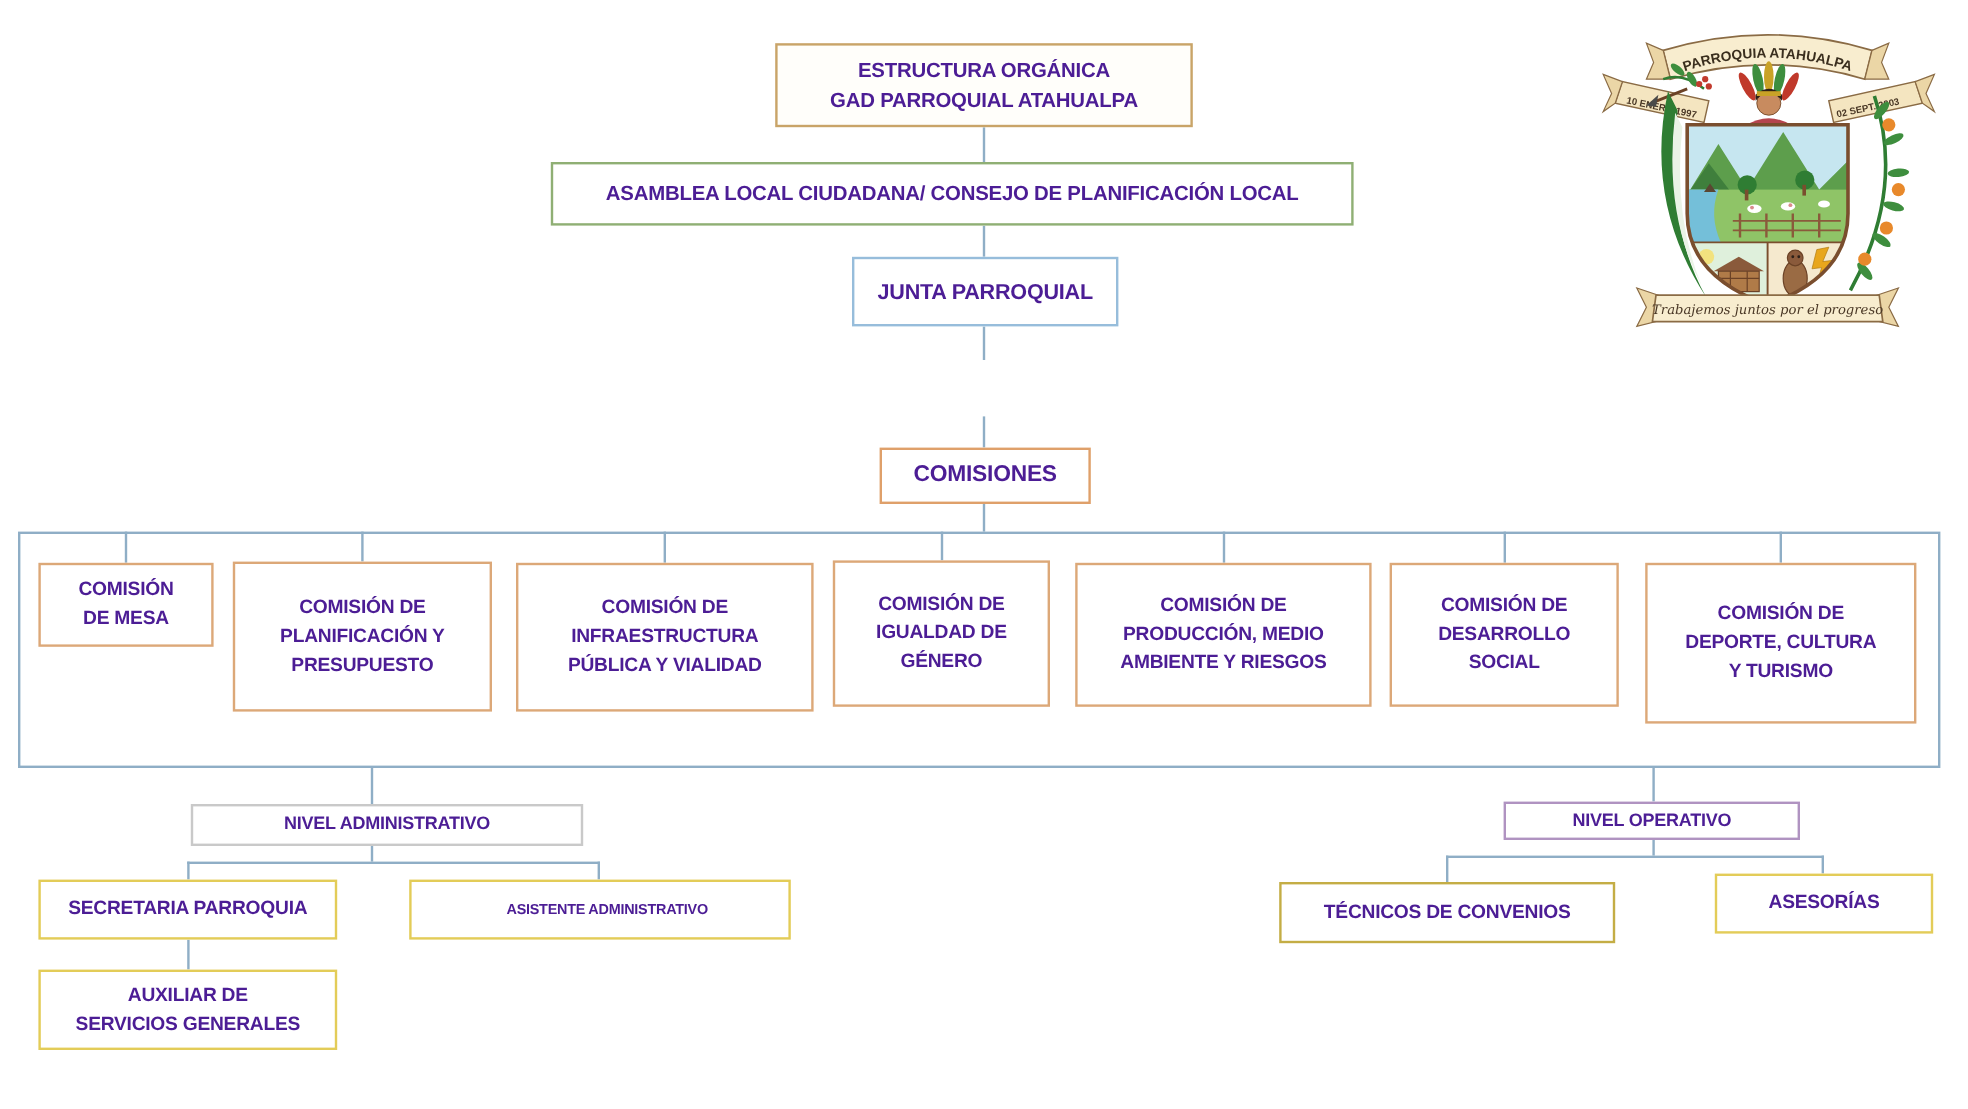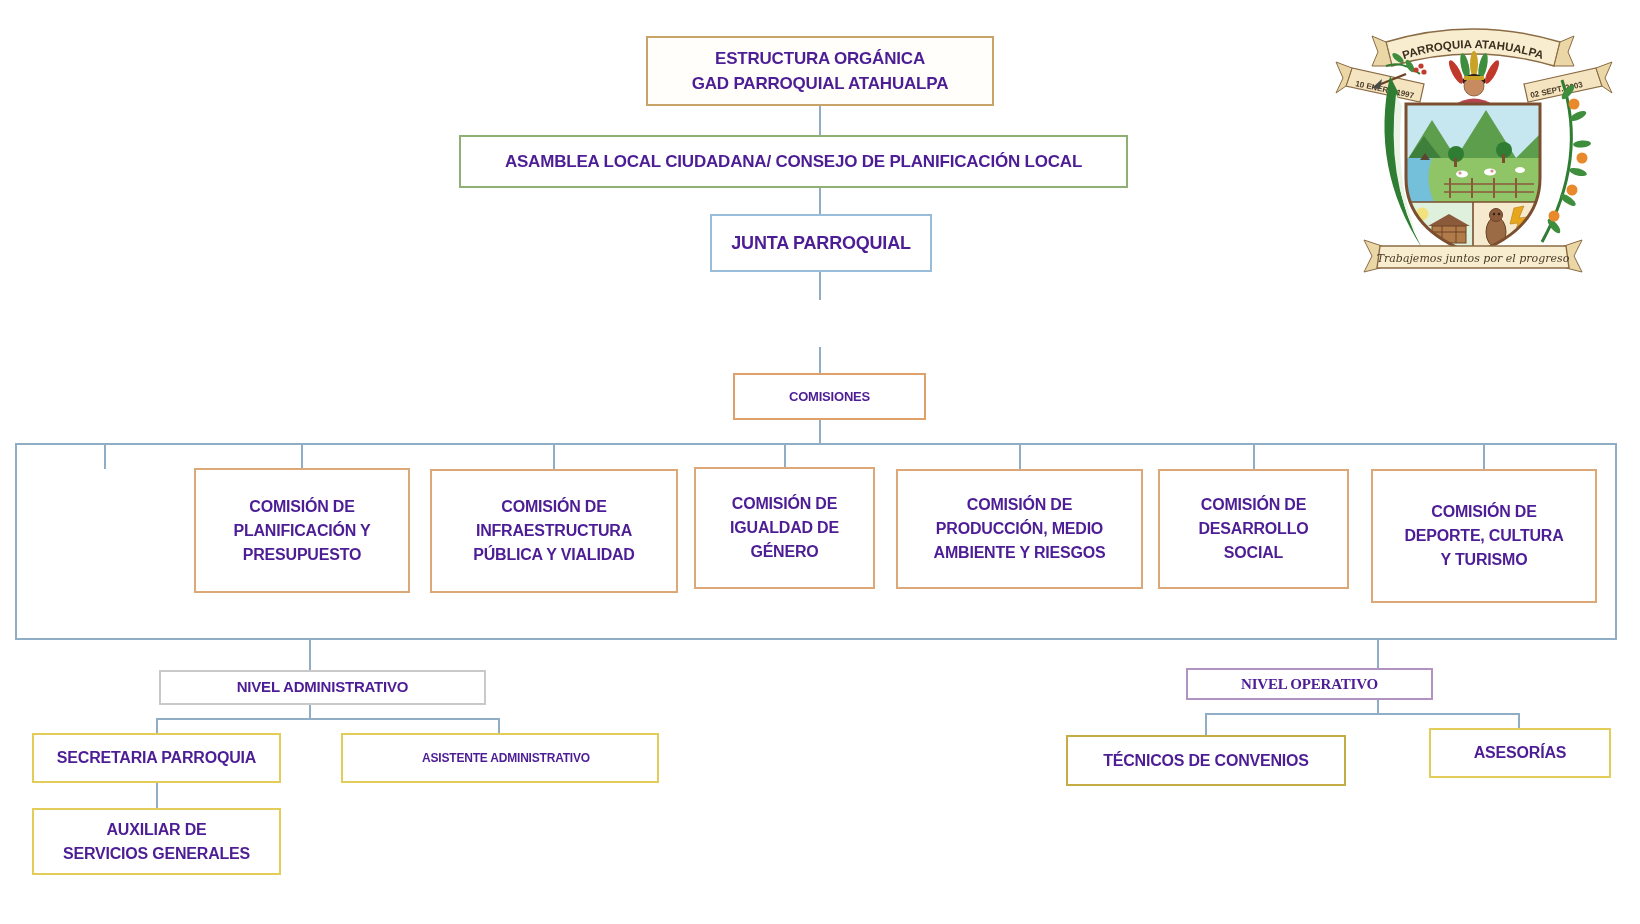--- a/index.html
+++ b/index.html
@@ -48,22 +48,24 @@
   <div class="vline" style="left:1518px;top:713px;height:15px;"></div>
 
   <div class="box" style="left:646px;top:36px;width:348px;height:70px;border-color:#C9A468;background:#FFFEFA;font-size:17px;">ESTRUCTURA ORGÁNICA
 GAD PARROQUIAL ATAHUALPA</div>
 
   <div class="box" style="left:459px;top:135px;width:669px;height:53px;border-color:#8FAF74;font-size:17px;">ASAMBLEA LOCAL CIUDADANA/ CONSEJO DE PLANIFICACIÓN LOCAL</div>
 
   <div class="box" style="left:710px;top:214px;width:222px;height:58px;border-color:#97BDDB;font-size:18px;">JUNTA PARROQUIAL</div>
 
 
-  <div class="box" style="left:733px;top:373px;width:193px;height:47px;border-color:#DFA06A;font-size:13px;text-align:center;">COMISIONES</div>
-
+  <div class="box" style="left:733px;top:373px;width:176px;height:47px;border-color:#DFA06A;font-size:19px;text-align:center;">COMISIONES</div>
+
+  <div class="box" style="left:32px;top:469px;width:146px;height:70px;border-color:#DCA878;font-size:16px;">COMISIÓN
+DE MESA</div>
   <div class="box" style="left:194px;top:468px;width:216px;height:125px;border-color:#DCA878;font-size:16px;">COMISIÓN DE
 PLANIFICACIÓN Y
 PRESUPUESTO</div>
   <div class="box" style="left:430px;top:469px;width:248px;height:124px;border-color:#DCA878;font-size:16px;">COMISIÓN DE
 INFRAESTRUCTURA
 PÚBLICA Y VIALIDAD</div>
   <div class="box" style="left:694px;top:467px;width:181px;height:122px;border-color:#DCA878;font-size:16px;">COMISIÓN DE
 IGUALDAD DE
 GÉNERO</div>
   <div class="box" style="left:896px;top:469px;width:247px;height:120px;border-color:#DCA878;font-size:16px;">COMISIÓN DE
@@ -75,21 +77,21 @@
   <div class="box" style="left:1371px;top:469px;width:226px;height:134px;border-color:#DCA878;font-size:16px;">COMISIÓN DE
 DEPORTE, CULTURA
 Y TURISMO</div>
 
   <div class="box" style="left:159px;top:670px;width:327px;height:35px;border-color:#C9C9C9;font-size:15px;">NIVEL ADMINISTRATIVO</div>
   <div class="box" style="left:32px;top:733px;width:249px;height:50px;border-color:#E3CC58;font-size:16px;">SECRETARIA PARROQUIA</div>
   <div class="box" style="left:341px;top:733px;width:318px;height:50px;border-color:#E3CC58;font-size:12px;padding-left:12px;">ASISTENTE ADMINISTRATIVO</div>
   <div class="box" style="left:32px;top:808px;width:249px;height:67px;border-color:#E3CC58;font-size:16px;">AUXILIAR DE
 SERVICIOS GENERALES</div>
 
-  <div class="box" style="left:1186px;top:668px;width:247px;height:32px;border-color:#B093C1;font-size:15px;font-family:Liberation Serif, serif;">NIVEL OPERATIVO</div>
+  <div class="box" style="left:1253px;top:668px;width:247px;height:32px;border-color:#B093C1;font-size:15px;">NIVEL OPERATIVO</div>
   <div class="box" style="left:1066px;top:735px;width:280px;height:51px;border-color:#C4AD45;font-size:16px;">TÉCNICOS DE CONVENIOS</div>
   <div class="box" style="left:1429px;top:728px;width:182px;height:50px;border-color:#E3CC58;font-size:16px;">ASESORÍAS</div>
 
   <svg class="emblem" viewBox="0 0 292 268" xmlns="http://www.w3.org/2000/svg">
     <defs>
       <clipPath id="shieldClip">
         <path d="M78,96 L212,96 L212,170 Q212,222 145,246 Q78,222 78,170 Z"></path>
       </clipPath>
       <path id="arcT" d="M68,54 Q145,26 222,54" fill="none"></path>
     </defs>

